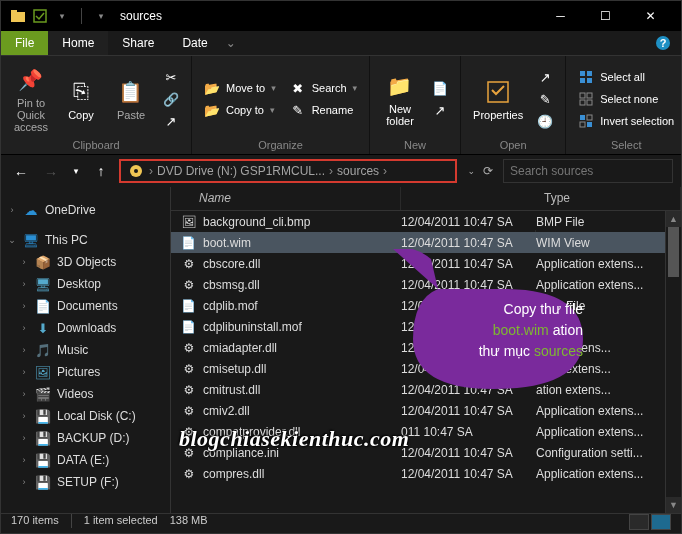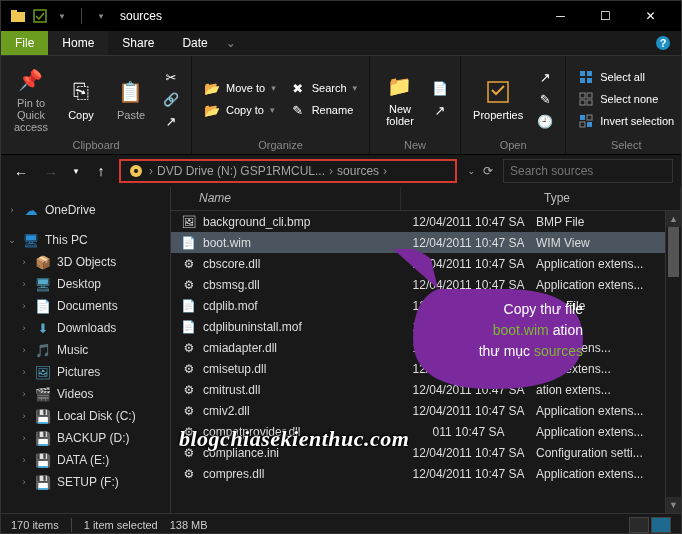--- a/index.html
+++ b/index.html
@@ -56,32 +56,32 @@
 .col-headers { display: flex; height: 24px; border-bottom: 1px solid #333; color: #bbb; font-size: 12px; }
 .col-h { padding: 4px 8px; border-right: 1px solid #2a2a2a; }
 .col-name { width: 230px; padding-left: 28px; font-style: italic; }
 .col-date { width: 135px; margin-top: 43px; }
 .col-type { flex: 1; }
 
 .file-list { flex: 1; overflow: hidden; }
 .file-row { display: flex; height: 21px; align-items: center; color: #ddd; font-size: 12px; }
 .file-row.selected { background: #4a5560; }
 .file-row .c-name { width: 230px; display: flex; align-items: center; gap: 6px; padding-left: 10px; }
-.file-row .c-date { width: 135px; text-align: center; }
+.file-row .c-date { width: 135px; }
 .file-row .c-type { flex: 1; white-space: nowrap; overflow: hidden; text-overflow: ellipsis; }
 .file-icon { width: 16px; height: 16px; display: flex; align-items: center; justify-content: center; font-size: 12px; }
 
 
 .vscroll { position: absolute; right: 0; top: 24px; bottom: 0; width: 16px; background: #1a1a1a; border-left: 1px solid #333; display: flex; flex-direction: column; }
 .vscroll-btn { height: 16px; background: #2a2a2a; display: flex; align-items: center; justify-content: center; color: #888; font-size: 9px; }
 .vscroll-track { flex: 1; position: relative; }
 .vscroll-thumb { position: absolute; top: 0; left: 2px; right: 2px; height: 50px; background: #555; }
 
 
-.status { height: 22px; background: #191919; border-top: 1px solid #333; display: flex; align-items: center; padding: 0 10px; color: #ccc; font-size: 11px; gap: 12px; }
+.status { height: 22px; background: #191919; border-top: 1px solid #333; display: flex; align-items: flex-start; padding: 0 10px; color: #ccc; font-size: 11px; gap: 12px; }
 .status .sep { width: 1px; height: 14px; background: #444; }
 .status .views { margin-left: auto; display: flex; gap: 2px; }
 .status .viewbtn { width: 20px; height: 16px; background: #2a2a2a; border: 1px solid #444; }
 .status .viewbtn.active { background: #1e6a8f; }
 
 
 .callout { position: absolute; left: 392px; top: 248px; width: 210px; height: 145px; }
 .callout svg { position: absolute; top: 0; left: 0; }
 .callout-text { position: absolute; top: 50px; left: 30px; right: 20px; text-align: right; color: #fff; font-size: 14px; line-height: 1.5; }
 .callout-text .hl1 { color: #7fb832; }

